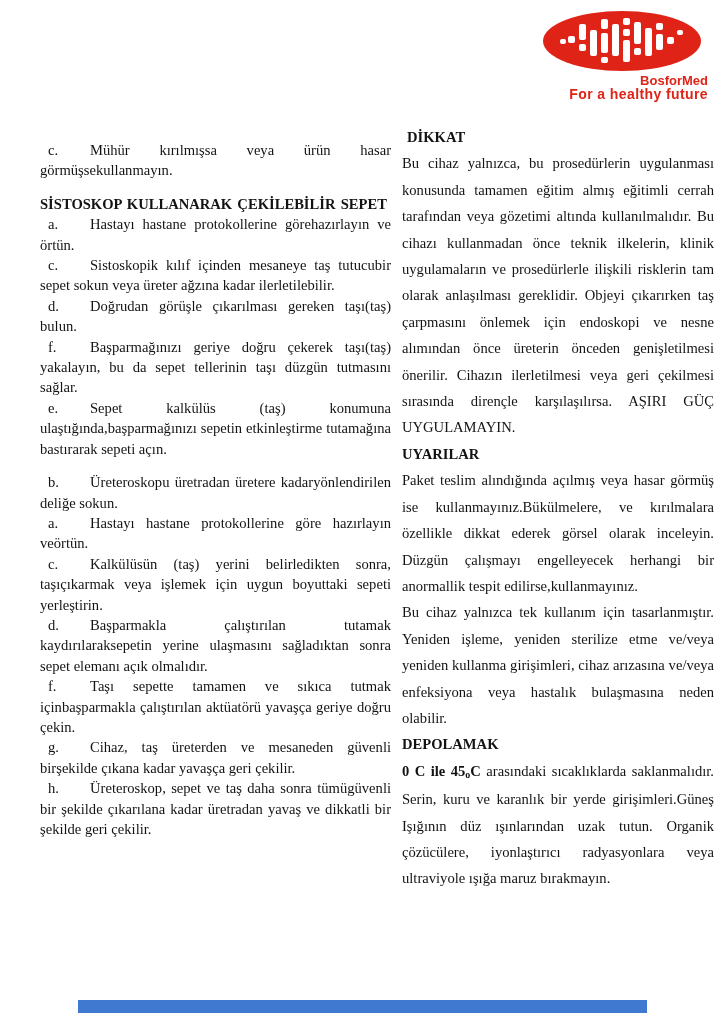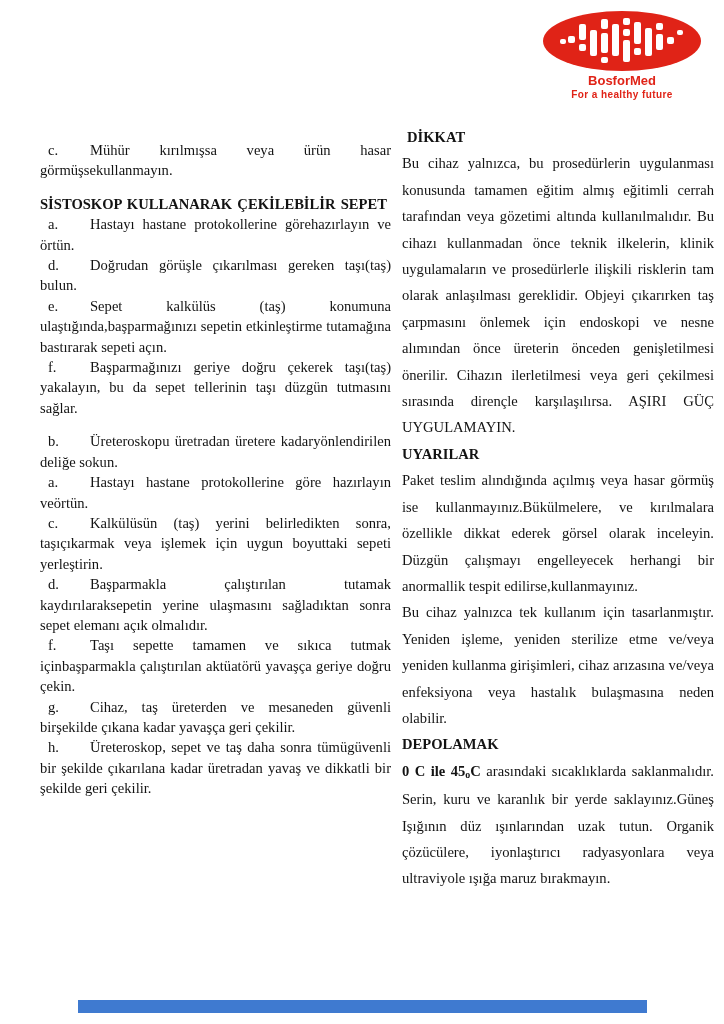--- a/index.html
+++ b/index.html
@@ -9,31 +9,31 @@
     position: relative;
     overflow: hidden;
     font-family: "Liberation Serif", "DejaVu Serif", serif;
     color: #131313;
   }
   .page { position: absolute; inset: 0; }
 
   
   .logo {
     position: absolute; top: 10px; right: 16px; width: 172px;
-    text-align: center;
+    text-align: right;
   }
   .logo svg { display: block; margin: 0 auto; }
   .logo-brand {
     font-family: "Liberation Sans", sans-serif;
     font-weight: bold; font-size: 13px; line-height: 14px;
     color: #e02317; margin-top: 2px;
   }
   .logo-tagline {
     font-family: "Liberation Sans", sans-serif;
-    font-weight: bold; font-size: 10px; line-height: 13px;
+    font-weight: bold; font-size: 14px; line-height: 13px;
     color: #e02317; letter-spacing: 0.4px;
   }
 
   
   .col-left {
     position: absolute; left: 40px; top: 140px; width: 351px;
     font-size: 14.6px; line-height: 20.4px;
     text-align: justify;
   }
   .col-right {
@@ -94,23 +94,24 @@
 
   <div class="col-left">
 
     <p class="li"><span class="mk">c.</span><span>Mühür kırılmışsa veya ürün hasar görmüşsekullanmayın.</span></p>
 
     <div class="gap-md"></div>
 
     <p class="heading">SİSTOSKOP KULLANARAK ÇEKİLEBİLİR SEPET</p>
 
     <p class="li"><span class="mk">a.</span><span>Hastayı hastane protokollerine görehazırlayın ve örtün.</span></p>
+    <p class="li"><span class="mk">c.</span><span>Sistoskopik kılıf içinden mesaneye taş tutucubir sepet sokun veya üreter ağzına kadar ilerletilebilir.</span></p>
     <p class="li"><span class="mk">d.</span><span>Doğrudan görüşle çıkarılması gereken taşı(taş) bulun.</span></p>
+    <p class="li"><span class="mk">f.</span><span>Başparmağınızı geriye doğru çekerek taşı(taş) yakalayın, bu da sepet tellerinin taşı düzgün tutmasını sağlar.</span></p>
     <p class="li"><span class="mk">e.</span><span>Sepet kalkülüs (taş) konumuna ulaştığında,başparmağınızı sepetin etkinleştirme tutamağına bastırarak sepeti açın.</span></p>
-    <p class="li"><span class="mk">f.</span><span>Başparmağınızı geriye doğru çekerek taşı(taş) yakalayın, bu da sepet tellerinin taşı düzgün tutmasını sağlar.</span></p>
 
     <div class="gap-md"></div>
 
 
     <p class="li"><span class="mk">b.</span><span>Üreteroskopu üretradan üretere kadaryönlendirilen deliğe sokun.</span></p>
     <p class="li"><span class="mk">a.</span><span>Hastayı hastane protokollerine göre hazırlayın veörtün.</span></p>
     <p class="li"><span class="mk">c.</span><span>Kalkülüsün (taş) yerini belirledikten sonra, taşıçıkarmak veya işlemek için uygun boyuttaki sepeti yerleştirin.</span></p>
     <p class="li"><span class="mk">d.</span><span>Başparmakla çalıştırılan tutamak kaydırılaraksepetin yerine ulaşmasını sağladıktan sonra sepet elemanı açık olmalıdır.</span></p>
     <p class="li"><span class="mk">f.</span><span>Taşı sepette tamamen ve sıkıca tutmak içinbaşparmakla çalıştırılan aktüatörü yavaşça geriye doğru çekin.</span></p>
     <p class="li"><span class="mk">g.</span><span>Cihaz, taş üreterden ve mesaneden güvenli birşekilde çıkana kadar yavaşça geri çekilir.</span></p>
@@ -121,19 +122,19 @@
   <div class="col-right">
 
     <p class="rc-heading rc-heading-indent">DİKKAT</p>
     <p>Bu cihaz yalnızca, bu prosedürlerin uygulanması konusunda tamamen eğitim almış eğitimli cerrah tarafından veya gözetimi altında kullanılmalıdır. Bu cihazı kullanmadan önce teknik ilkelerin, klinik uygulamaların ve prosedürlerle ilişkili risklerin tam olarak anlaşılması gereklidir. Objeyi çıkarırken taş çarpmasını önlemek için endoskopi ve nesne alımından önce üreterin önceden genişletilmesi önerilir. Cihazın ilerletilmesi veya geri çekilmesi sırasında dirençle karşılaşılırsa. AŞIRI GÜÇ UYGULAMAYIN.</p>
 
     <p class="rc-heading">UYARILAR</p>
     <p>Paket teslim alındığında açılmış veya hasar görmüş ise kullanmayınız.Bükülmelere, ve kırılmalara özellikle dikkat ederek görsel olarak inceleyin. Düzgün çalışmayı engelleyecek herhangi bir anormallik tespit edilirse,kullanmayınız.</p>
     <p>Bu cihaz yalnızca tek kullanım için tasarlanmıştır. Yeniden işleme, yeniden sterilize etme ve/veya yeniden kullanma girişimleri, cihaz arızasına ve/veya enfeksiyona veya hastalık bulaşmasına neden olabilir.</p>
 
     <p class="rc-heading">DEPOLAMAK</p>
-    <p><span class="bold">0 C ile 45</span><span class="temp-sub">o</span><span class="bold">C</span><span> arasındaki sıcaklıklarda saklanmalıdır. Serin, kuru ve karanlık bir yerde saklayınız.Güneş Işığının düz ışınlarından uzak tutun. Organik çözücülere, iyonlaştırıcı radyasyonlara veya ultraviyole ışığa maruz bırakmayın.</span></p>
+    <p><span class="bold">0 C ile 45</span><span class="temp-sub">o</span><span class="bold">C</span><span> arasındaki sıcaklıklarda saklanmalıdır. Serin, kuru ve karanlık bir yerde girişimleri.Güneş Işığının düz ışınlarından uzak tutun. Organik çözücülere, iyonlaştırıcı radyasyonlara veya ultraviyole ışığa maruz bırakmayın.</span></p>
 
   </div>
 
   <div class="footer-bar" style="background: rgb(63, 122, 208);"></div>
 
 </div>
 
 </body></html>

